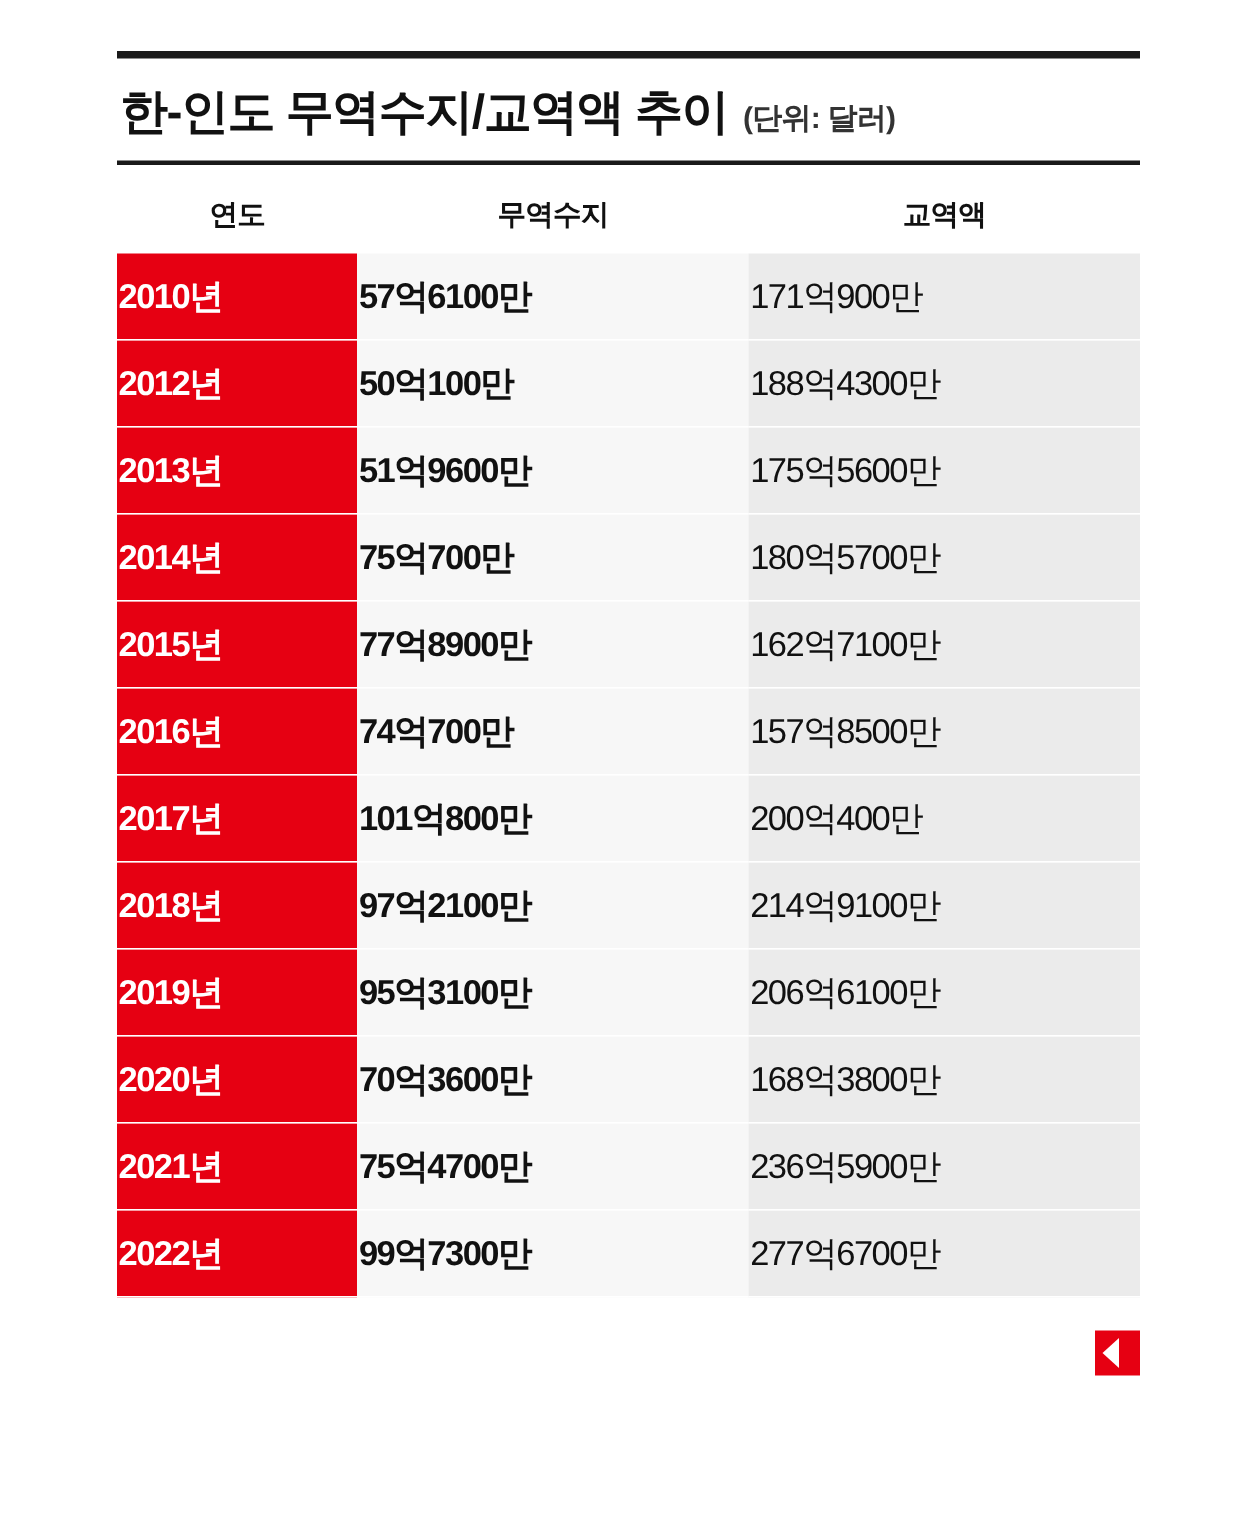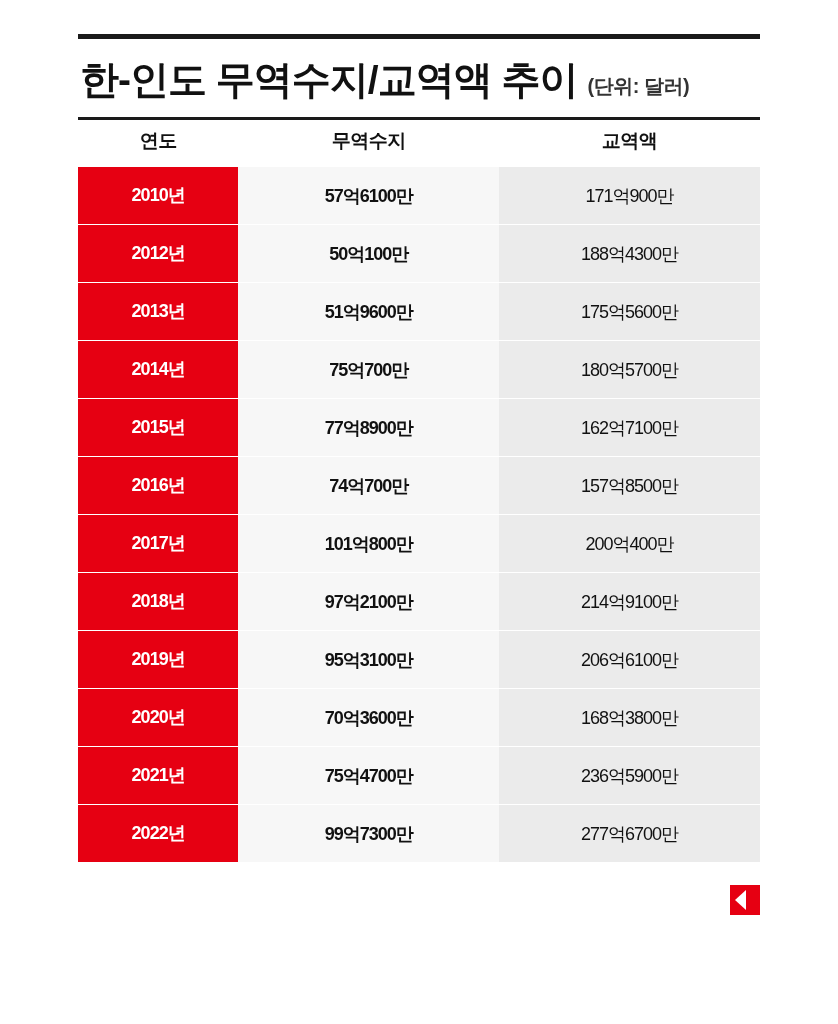--- a/index.html
+++ b/index.html
@@ -26,21 +26,21 @@
     height: 5px;
     background: #1a1a1a;
   }
   .title-row {
     display: flex;
     align-items: baseline;
     gap: 10px;
     padding: 14px 0 10px 2px;
   }
   .title-main {
-    font-size: 39px;
+    font-size: 32px;
     font-weight: bold;
     letter-spacing: -1px;
     color: #111111;
   }
   .title-unit {
     font-size: 20px;
     font-weight: bold;
     color: #333333;
     letter-spacing: -0.5px;
   }
@@ -55,29 +55,28 @@
     table-layout: fixed;
   }
   table.data col.c-year { width: 23.5%; }
   table.data col.c-bal  { width: 38.25%; }
   table.data col.c-vol  { width: 38.25%; }
 
   table.data thead th {
     font-size: 19px;
     font-weight: bold;
     color: #111111;
-    padding: 8px 0 13px 0;
+    padding: 20px 0 13px 0;
     text-align: center;
     letter-spacing: -0.5px;
     background: #ffffff;
   }
   table.data tbody td {
     height: 55px;
-    font-size: 18px;
-    text-align: center;
+    font-size: 23px;
     letter-spacing: -1px;
     vertical-align: middle;
     border-bottom: 1px solid #ffffff;
   }
   td.year {
     background: #e60012;
     color: #ffffff;
     font-weight: bold;
     border-bottom: 1px solid #ffffff;
     line-height: 1.15;

